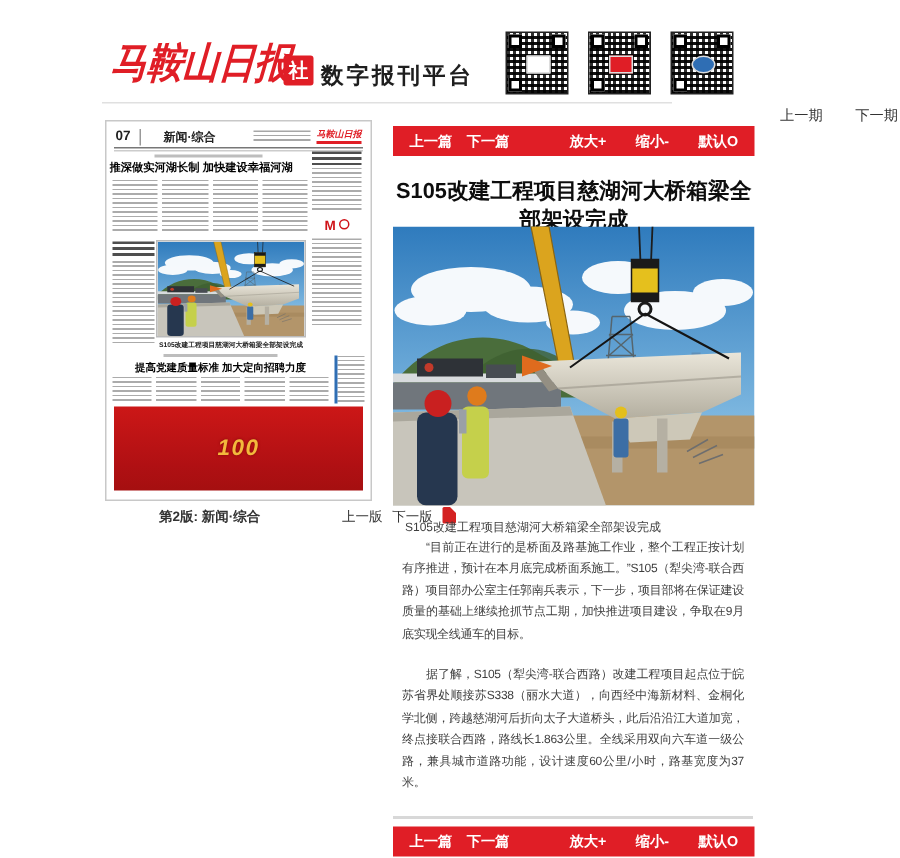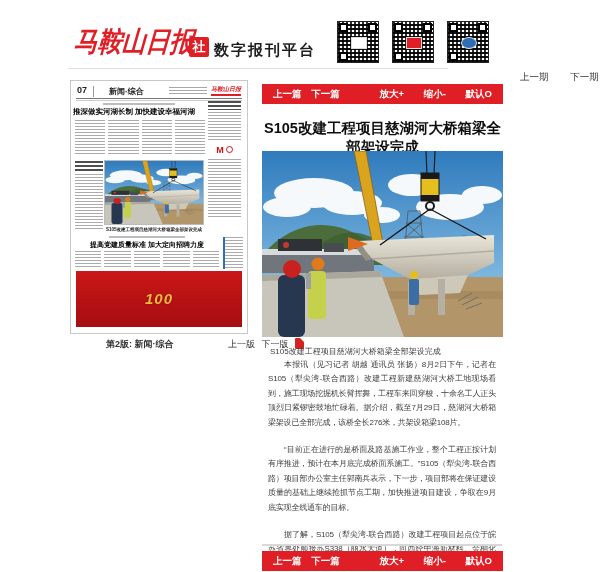--- a/index.html
+++ b/index.html
@@ -255,21 +255,20 @@
 
   <h1 class="article-title">S105改建工程项目慈湖河大桥箱梁全部架设完成</h1>
 
   <svg class="article-photo" viewBox="0 0 241 186" preserveAspectRatio="none">
       <use href="#scene"></use>
     </svg>
 
   <div class="article-cap">S105改建工程项目慈湖河大桥箱梁全部架设完成</div>
 
   <div class="article-body">
-    <p>本报讯（见习记者 胡越 通讯员 张扬）8月2日下午，记者在S105（犁尖湾-联合西路）改建工程新建慈湖河大桥工地现场看到，施工现场挖掘机长臂挥舞，工程车来回穿梭，十余名工人正头顶烈日紧锣密鼓地忙碌着。据介绍，截至7月29日，慈湖河大桥箱梁架设已全部完成，该桥全长276米，共架设箱梁108片。</p>
     <p>“目前正在进行的是桥面及路基施工作业，整个工程正按计划有序推进，预计在本月底完成桥面系施工。”S105（犁尖湾-联合西路）项目部办公室主任郭南兵表示，下一步，项目部将在保证建设质量的基础上继续抢抓节点工期，加快推进项目建设，争取在9月底实现全线通车的目标。</p>
     <p>据了解，S105（犁尖湾-联合西路）改建工程项目起点位于皖苏省界处顺接苏S338（丽水大道），向西经中海新材料、金桐化学北侧，跨越慈湖河后折向太子大道桥头，此后沿沿江大道加宽，终点接联合西路，路线长1.863公里。全线采用双向六车道一级公路，兼具城市道路功能，设计速度60公里/小时，路基宽度为37米。</p>
   </div>
 
   <div class="article-divider"></div>
 
   <div class="toolbar" id="tb-bottom">
     <div class="lt">
       <span>上一篇</span>
       <span>下一篇</span>

